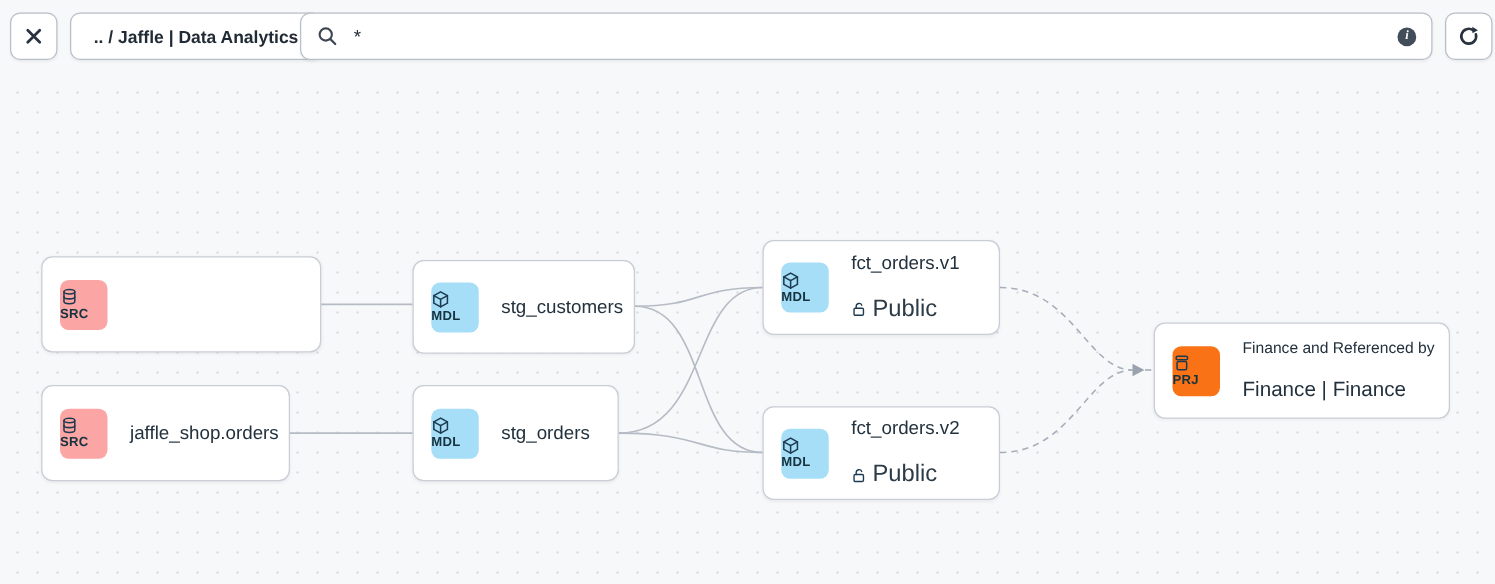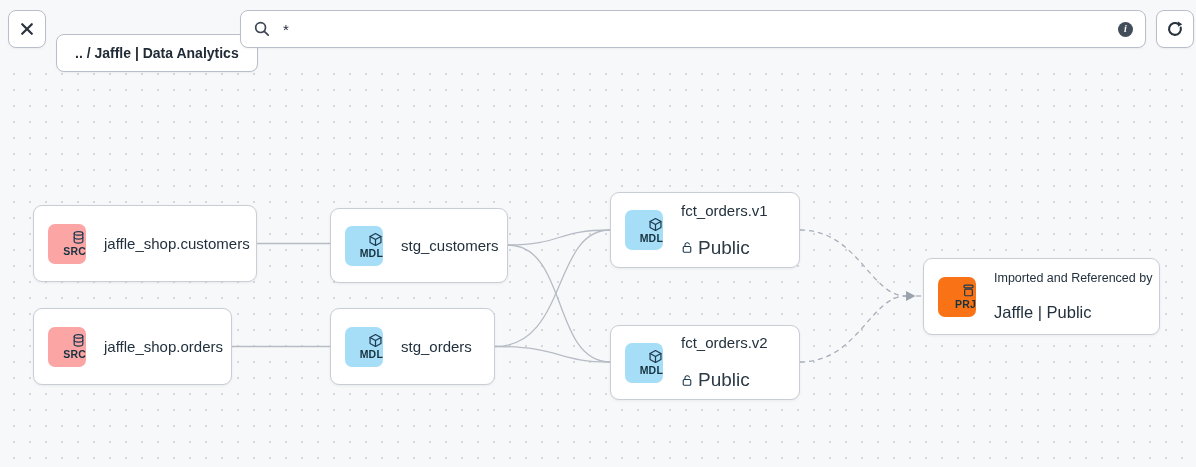--- a/index.html
+++ b/index.html
@@ -13,21 +13,21 @@
 
   
   .tb-btn {
     position:absolute; top:10px; height:38px;
     background:#ffffff; border:1px solid #b9bfc9; border-radius:8px;
     display:flex; align-items:center; justify-content:center;
     box-shadow:0 1px 2px rgba(16,24,40,.05);
     cursor:pointer;
   }
   .btn-close   { left:8px;    width:38px; }
-  .breadcrumb  { left:56px;   padding:0 18px; font-size:14px; font-weight:700; white-space:nowrap;margin-top:24px; }
+  .breadcrumb  { left:56px;   padding:0 18px; font-size:14px; font-weight:700; white-space:nowrap; }
   .btn-refresh { left:1156px; width:38px; }
 
   .search-bar {
     position:absolute; top:10px; left:240px; width:906px; height:38px;
     background:#ffffff; border:1px solid #b9bfc9; border-radius:8px;
     display:flex; align-items:center; gap:10px; padding:0 12px;
     box-shadow:0 1px 2px rgba(16,24,40,.05);
   }
   .search-input {
     flex:1; border:none; outline:none; background:transparent;
@@ -53,21 +53,21 @@
   
   .node {
     position:absolute;
     background:#ffffff; border:1px solid #c9cdd5; border-radius:9px;
     box-shadow:0 1px 3px rgba(16,24,40,.06);
     display:flex; align-items:center; gap:18px; padding:0 14px;
     cursor:pointer;
   }
   .badge {
     width:38px; height:40px; border-radius:7px; flex:none;
-    display:flex; flex-direction:column; align-items:flex-end; justify-content:center;
+    display:flex; flex-direction:column; align-items:flex-start; justify-content:center;
     gap:1px; color:#15323f;
   }
   .badge svg { display:block; }
   .badge-label { font-size:10.5px; font-weight:700; letter-spacing:.2px; line-height:1; }
   .badge-src { background:#fca5a5; }
   .badge-mdl { background:#a6def8; }
   .badge-prj { background:#f97316; }
 
   .node-label { font-size:15px; color:#22313d; white-space:nowrap; }
 
@@ -136,21 +136,20 @@
 
   <div class="node n-src-customers">
     <div class="badge badge-src">
       <svg width="15" height="15" viewBox="0 0 16 16" class="glyph">
         <ellipse cx="8" cy="3.6" rx="4.6" ry="1.9"></ellipse>
         <path d="M3.4 3.6 V12 A4.6 1.9 0 0 0 12.6 12 V3.6"></path>
         <path d="M3.4 7.8 A4.6 1.9 0 0 0 12.6 7.8"></path>
       </svg>
       <span class="badge-label">SRC</span>
     </div>
-    <span class="node-label">jaffle_shop.customers</span>
   </div>
 
   <div class="node n-src-orders">
     <div class="badge badge-src">
       <svg width="15" height="15" viewBox="0 0 16 16" class="glyph">
         <ellipse cx="8" cy="3.6" rx="4.6" ry="1.9"></ellipse>
         <path d="M3.4 3.6 V12 A4.6 1.9 0 0 0 12.6 12 V3.6"></path>
         <path d="M3.4 7.8 A4.6 1.9 0 0 0 12.6 7.8"></path>
       </svg>
       <span class="badge-label">SRC</span>
@@ -222,18 +221,18 @@
 
   <div class="node n-prj">
     <div class="badge badge-prj">
       <svg width="15" height="15" viewBox="0 0 16 16" class="glyph">
         <rect x="3.1" y="2.2" width="9.8" height="3" rx="1.4"></rect>
         <rect x="3.9" y="6.6" width="8.2" height="7" rx="1.2"></rect>
       </svg>
       <span class="badge-label">PRJ</span>
     </div>
     <div class="node-lines">
-      <span class="prj-caption">Imported and Referenced by</span>
-      <span class="prj-title">Jaffle | Public</span>
+      <span class="prj-caption">Finance and Referenced by</span>
+      <span class="prj-title">Finance | Finance</span>
     </div>
   </div>
 
 </div>
 
 </body></html>

